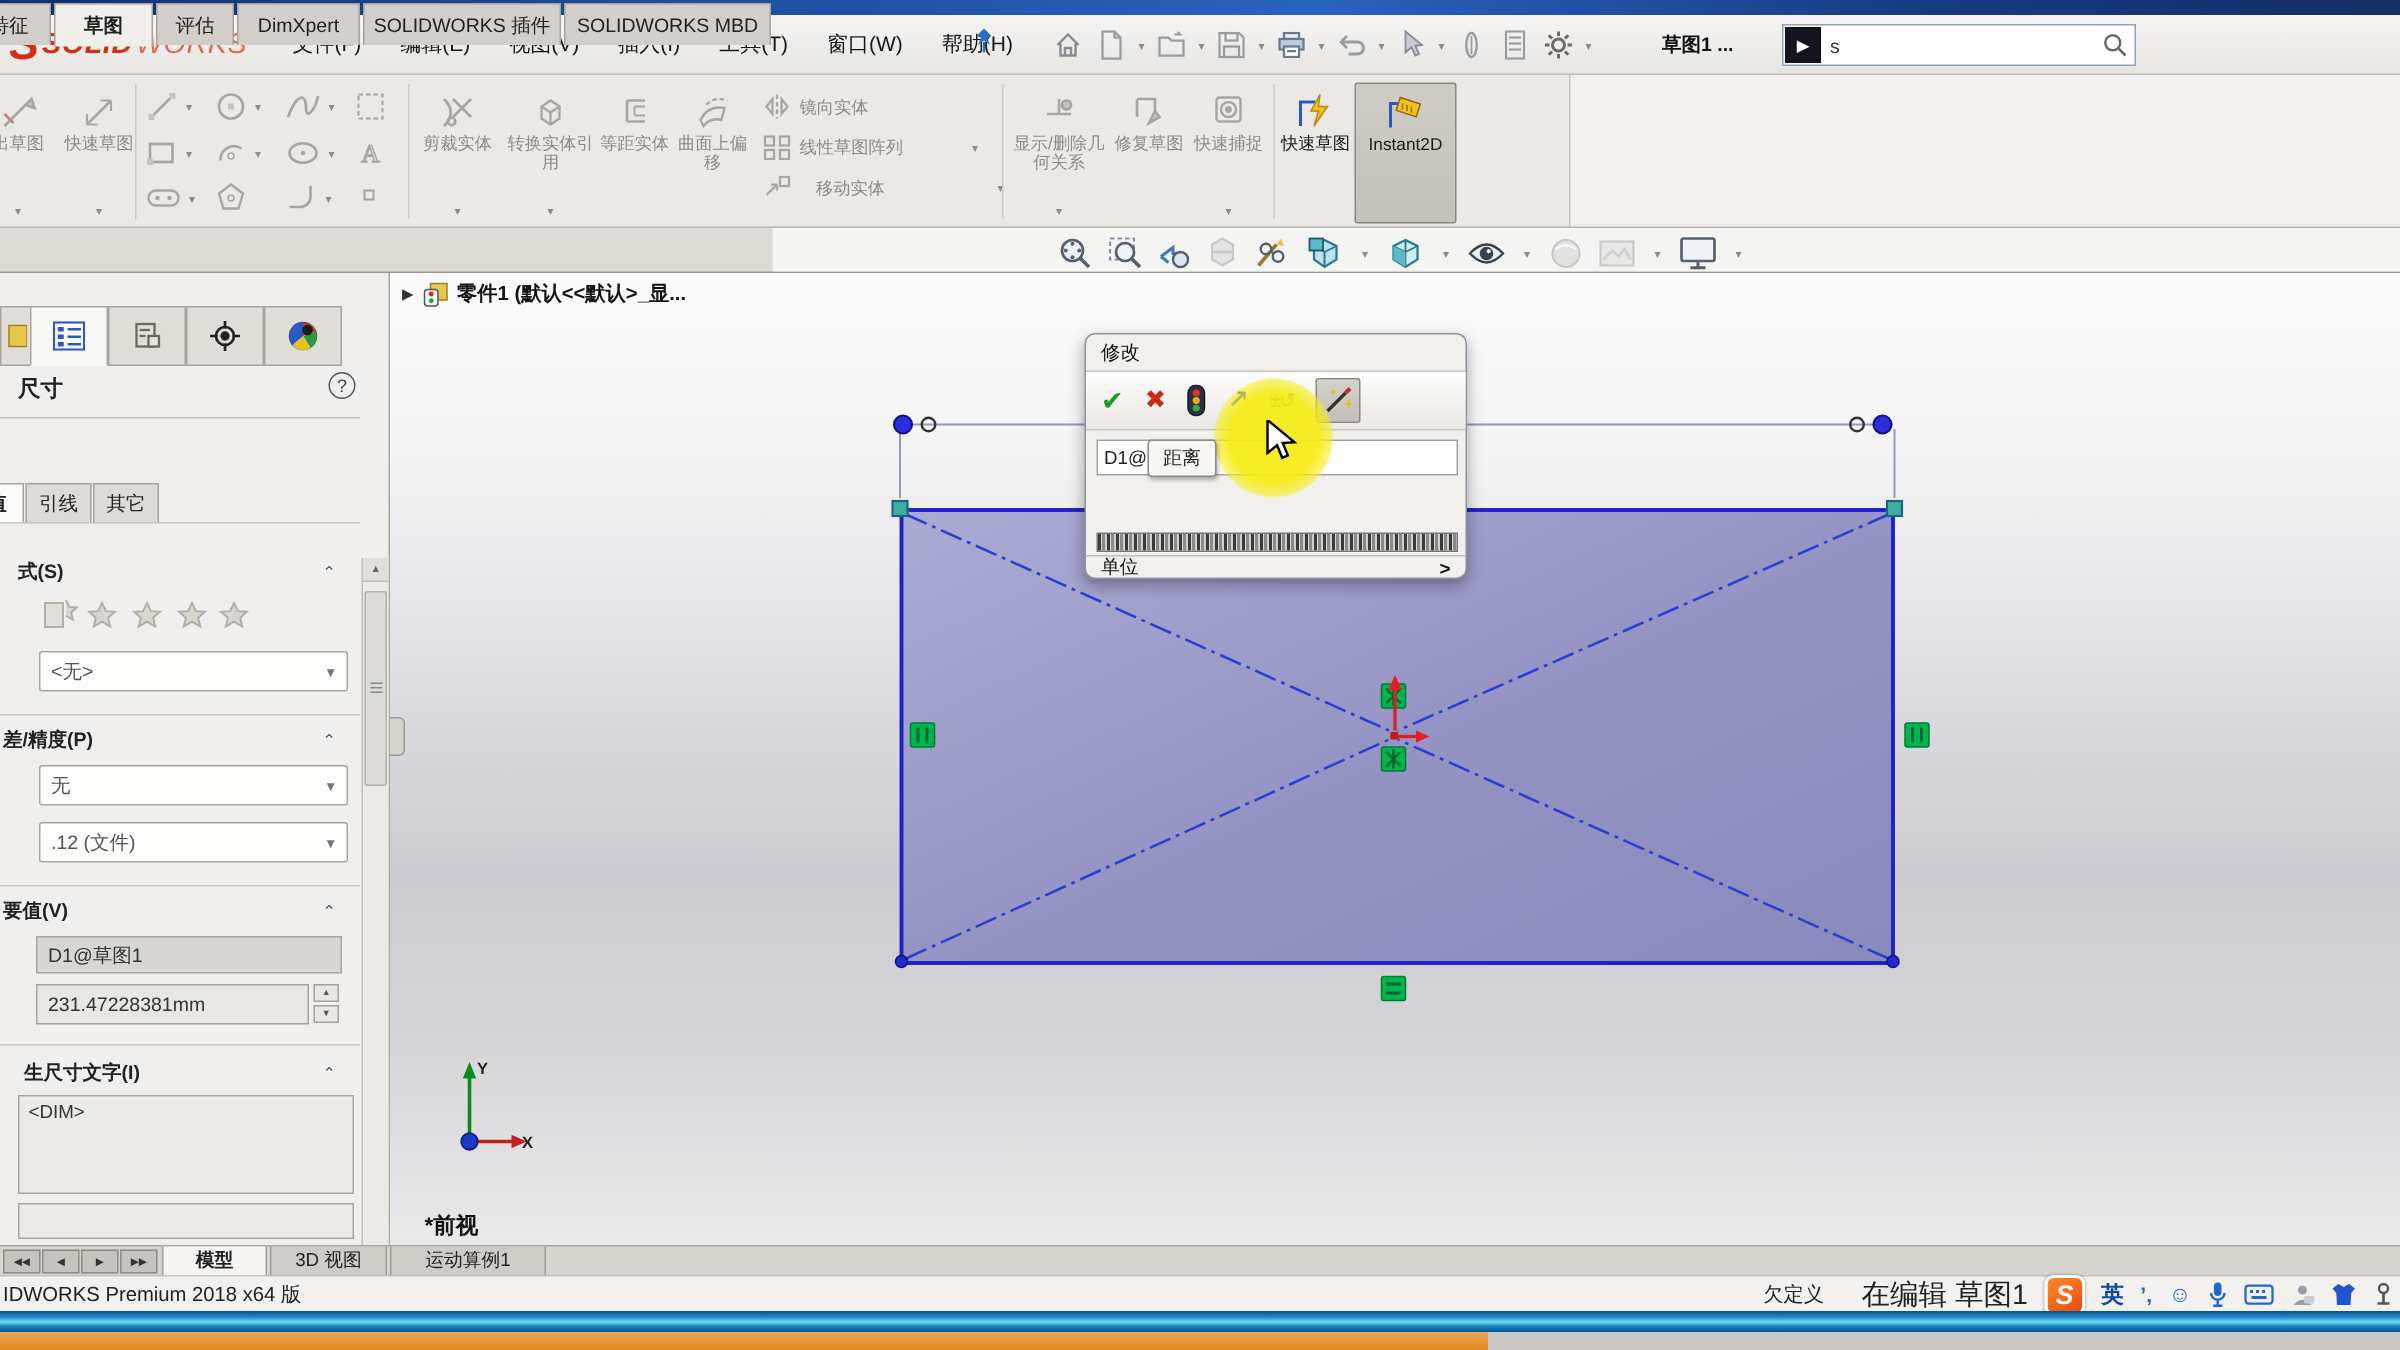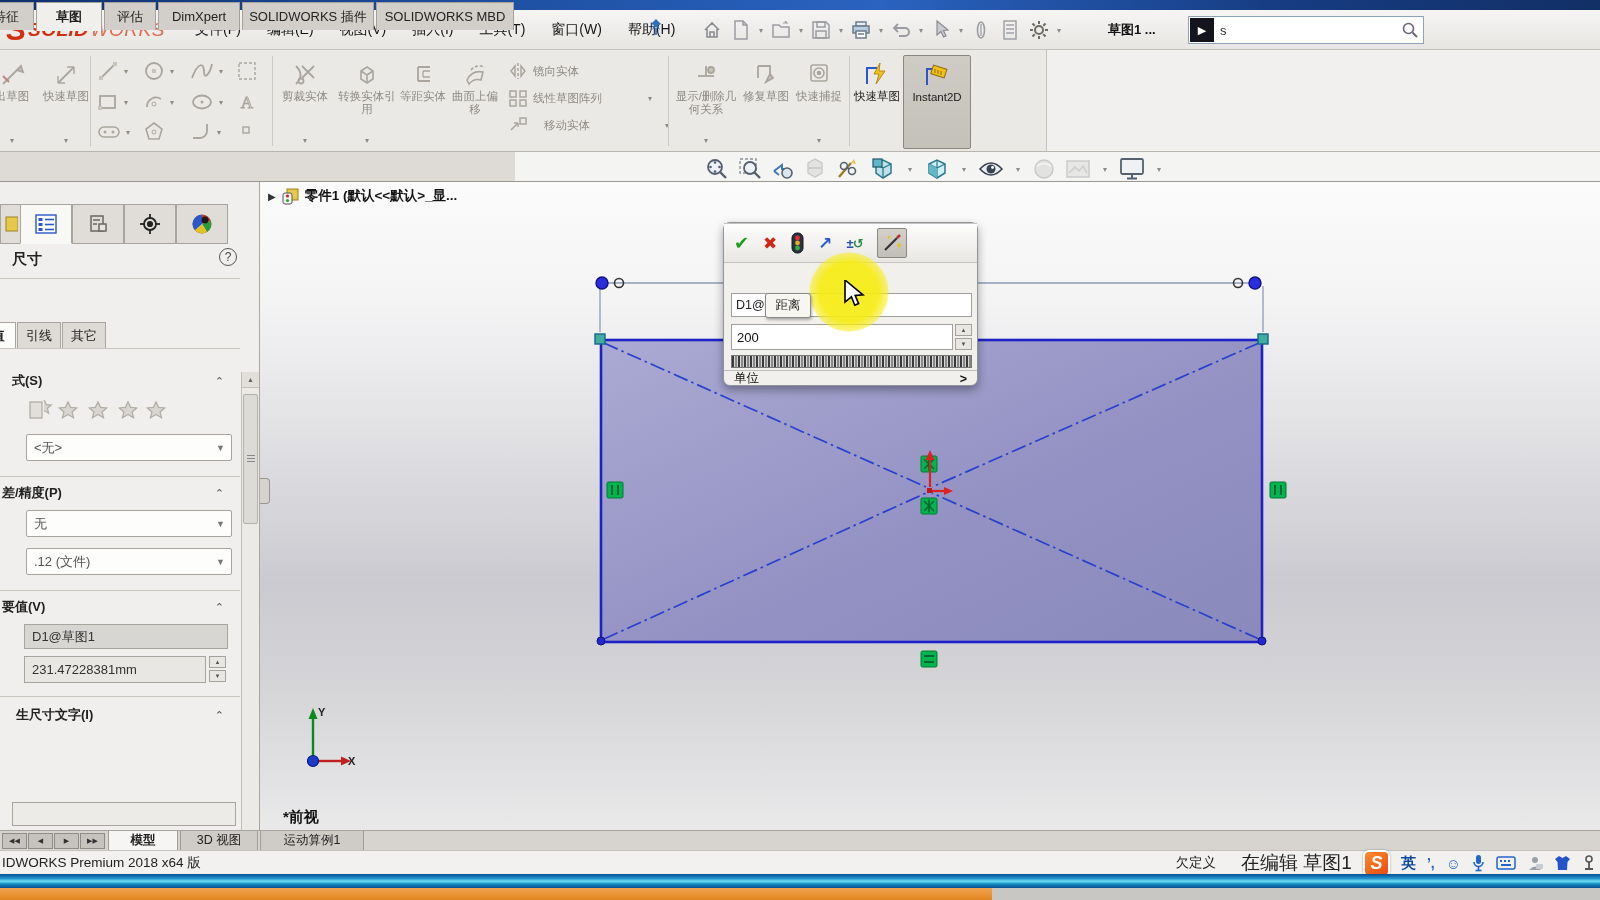--- a/index.html
+++ b/index.html
@@ -714,20 +714,21 @@
     <div class="spin" style="left:209px;top:474px;">
         <div>▲</div>
         <div>▼</div>
       </div>
     <div class="pm-hr" style="top:514px;"></div>
 
     <div class="sec-head" style="top:522px;">
       <span style="padding-left:16px;">生尺寸文字(I)</span>
       <span class="chev">⌃</span>
     </div>
+    <textarea class="pm-field" style="left: 12px; top: 548px; width: 224px; height: 66px; background: rgb(237, 235, 231); resize: none; font-family: inherit; font-size: 12.5px; padding: 3px 6px;">&lt;DIM&gt;</textarea>
     <div class="pm-field" style="left:12px;top:620px;width:224px;height:24px;background:#edebe7;"></div>
     <span class="abs" style="left:243px;top:624px;font-size:9px;color:#666;">▼</span>
 
     <div class="pm-scroll">
       <div class="sarr">▲</div>
       <div class="pm-thumb"></div>
     </div>
   </div>
   <div class="abs splitter"></div>
 
@@ -815,20 +816,21 @@
           <rect x="5" y="1" width="11" height="11" fill="#e8c84a" stroke="#9a8220"></rect>
           <rect x="1" y="5" width="9" height="11" rx="2" fill="#f4f4f4" stroke="#555"></rect>
           <circle cx="5.5" cy="8" r="1.6" fill="#d82020"></circle>
           <circle cx="5.5" cy="12.5" r="1.6" fill="#28a828"></circle>
         </svg>
       <span>零件1 (默认&lt;&lt;默认&gt;_显...</span>
     </div>
   </div>
 
   <div class="abs mdlg">
+    <div class="mdlg-title">修改</div>
     <div class="mdlg-tools">
       <span class="mcheck">✔</span>
       <span class="mx">✖</span>
       <svg width="13" height="22" viewBox="0 0 13 22">
           <rect x="1" y="1" width="11" height="20" rx="5" fill="#2a3240" stroke="#141a24"></rect>
           <circle cx="6.5" cy="6" r="2.4" fill="#e03030"></circle>
           <circle cx="6.5" cy="11" r="2.4" fill="#e8a820"></circle>
           <circle cx="6.5" cy="16" r="2.4" fill="#30b040"></circle>
         </svg>
       <span class="marrow">↗</span>
@@ -838,27 +840,20 @@
             <line x1="4" y1="18" x2="16" y2="6" stroke="#333" stroke-width="2.2"></line>
             <path d="M16 6 L19 3" stroke="#c03030" stroke-width="2.6"></path>
             <g fill="#e8c020">
               <polygon points="18,10 19,12.5 21.5,13 19,14 18,16.5 17,14 14.5,13 17,12.5"></polygon>
               <polygon points="8,3 8.7,4.8 10.5,5.3 8.7,6 8,7.8 7.3,6 5.5,5.3 7.3,4.8"></polygon>
             </g>
           </svg>
       </span>
     </div>
     <div class="mname">D1@</div>
-    <div class="mvalrow">
-      <input class="mval" value="200" style="">
-      <div class="spin" style="left:224px;top:0;">
-          <div>▲</div>
-          <div>▼</div>
-        </div>
-    </div>
     <div class="mwheel"></div>
     <div class="mfoot">
       <span>单位</span>
       <span style="margin-left:auto;font-weight:bold;">&gt;</span>
     </div>
   </div>
 
   <div class="abs ycircle"></div>
   <div class="abs tooltip">距离</div>
   <div class="abs cursor">

